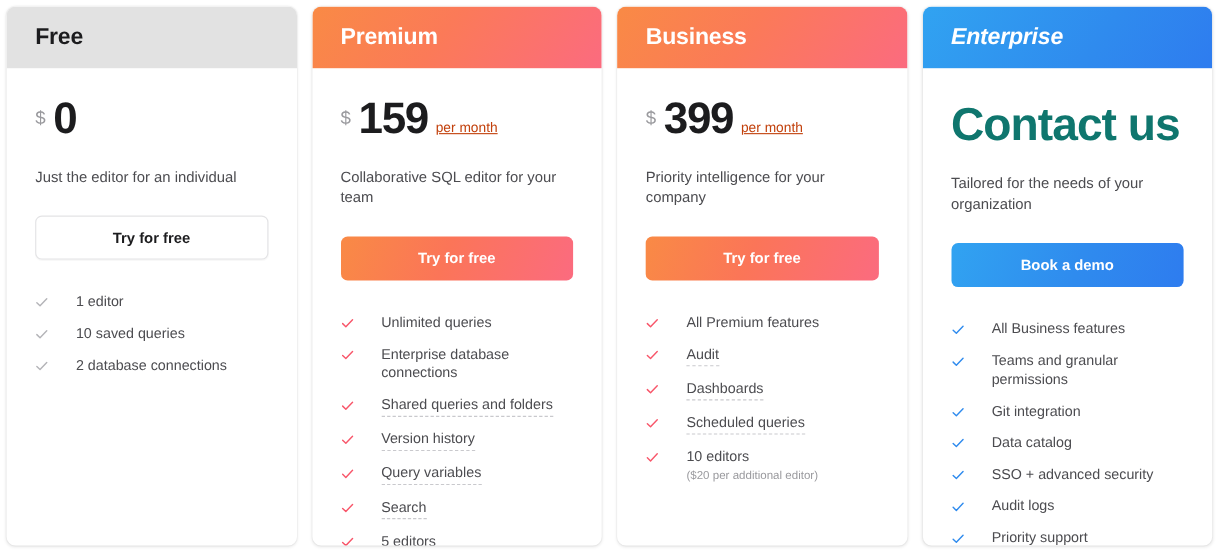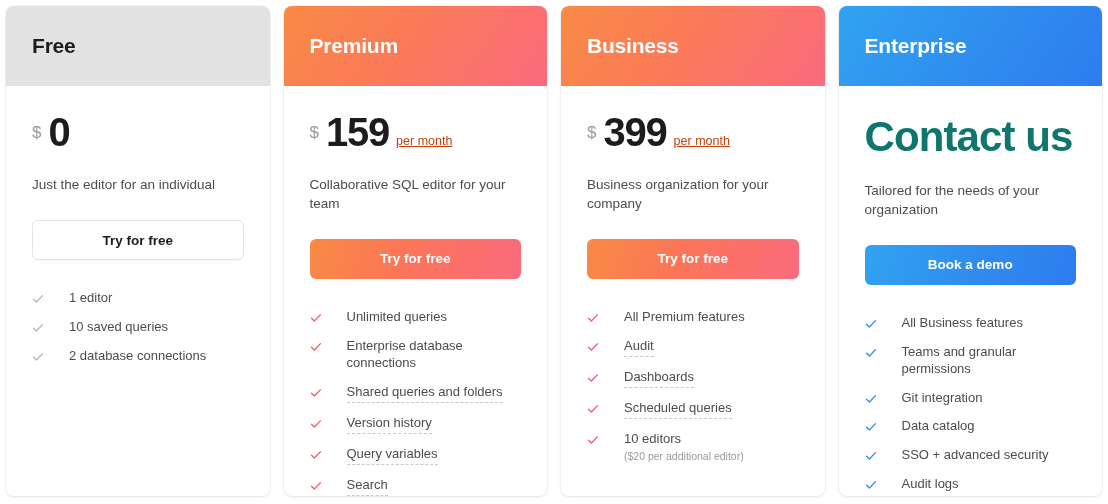--- a/index.html
+++ b/index.html
@@ -28,21 +28,21 @@
     border-radius: 8px;
     box-shadow: 0 1px 3px rgba(0,0,0,0.10), 0 0 0 1px rgba(0,0,0,0.025);
     display: flex;
     flex-direction: column;
     overflow: hidden;
     position: relative;
   }
 
   
   .plan-header {
-    height: 80px;
+    height: 56px;
     display: flex;
     align-items: center;
     padding: 0 26px;
     flex: 0 0 auto;
   }
   .plan-header .plan-name {
     font-size: 21px;
     font-weight: bold;
     letter-spacing: -0.2px;
   }
@@ -50,20 +50,21 @@
   .header-free      { background: #e2e2e2; }
   .header-free .plan-name { color: #1c1c1e; }
 
   .header-warm {
     background: linear-gradient(125deg, #f98a45 0%, #fb7a58 45%, #fb6b7f 100%);
   }
   .header-warm .plan-name { color: #ffffff; }
 
   .header-blue {
     background: linear-gradient(125deg, #31a3f1 0%, #2f8bee 60%, #2e7cef 100%);
+    font-style: italic;
   }
   .header-blue .plan-name { color: #ffffff; }
 
   
   .plan-body {
     padding: 26px 26px 20px 26px;
     display: flex;
     flex-direction: column;
     flex: 1 1 auto;
   }
@@ -323,21 +324,21 @@
   <div class="plan-card">
     <div class="plan-header header-warm">
       <span class="plan-name">Business</span>
     </div>
     <div class="plan-body">
       <div class="price-row">
         <span class="currency">$</span>
         <span class="price-amount">399</span>
         <span class="price-period">per month</span>
       </div>
-      <div class="plan-tagline">Business organization for your company</div>
+      <div class="plan-tagline">Priority intelligence for your company</div>
       <button class="plan-cta cta-warm">Try for free</button>
       <ul class="feature-list">
         <li class="feature-item">
           <span class="check-icon">
             <svg viewBox="0 0 12 12">
                 <path d="M1.5 6.2 L4.4 9 L10.5 2.6" fill="none" stroke="#f8566a" stroke-width="1.3" stroke-linecap="round" stroke-linejoin="round"></path>
               </svg>
           </span>
           <span class="feature-text-wrap">
             <span class="feature-label">All Premium features</span>

